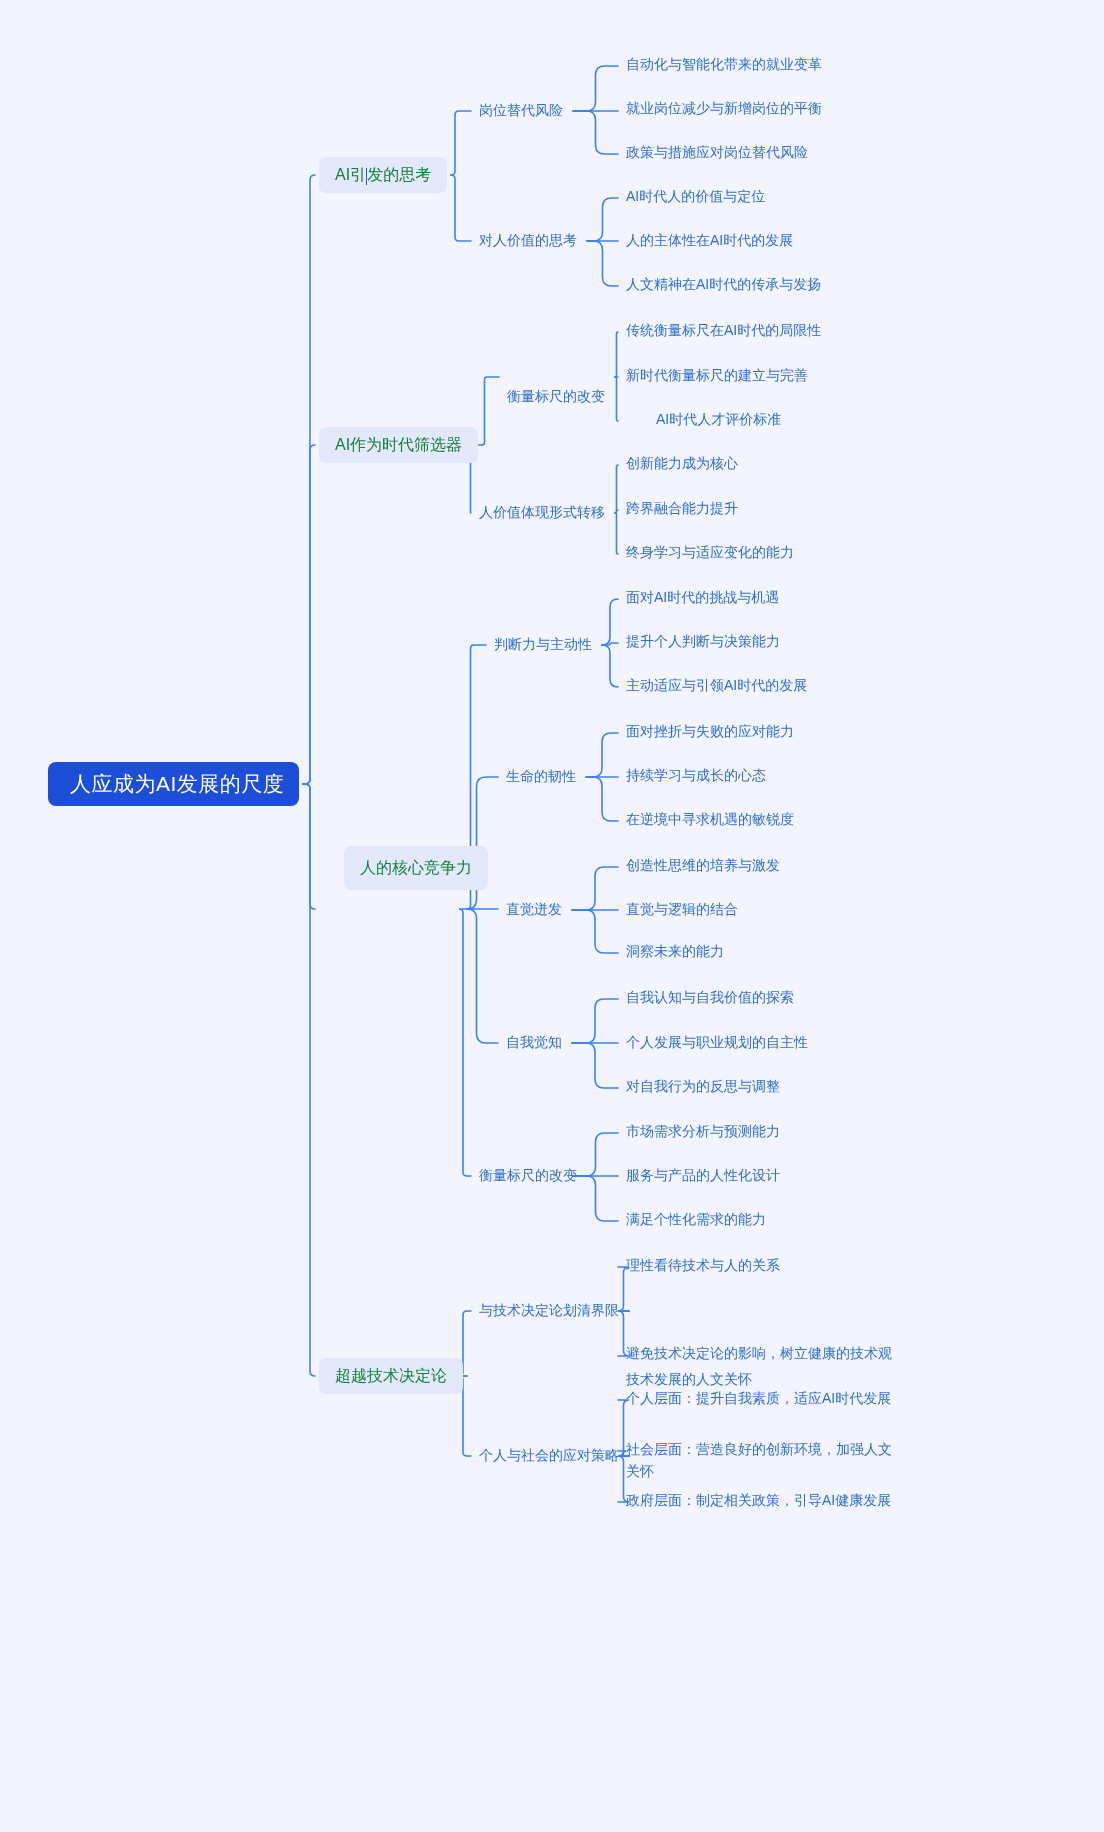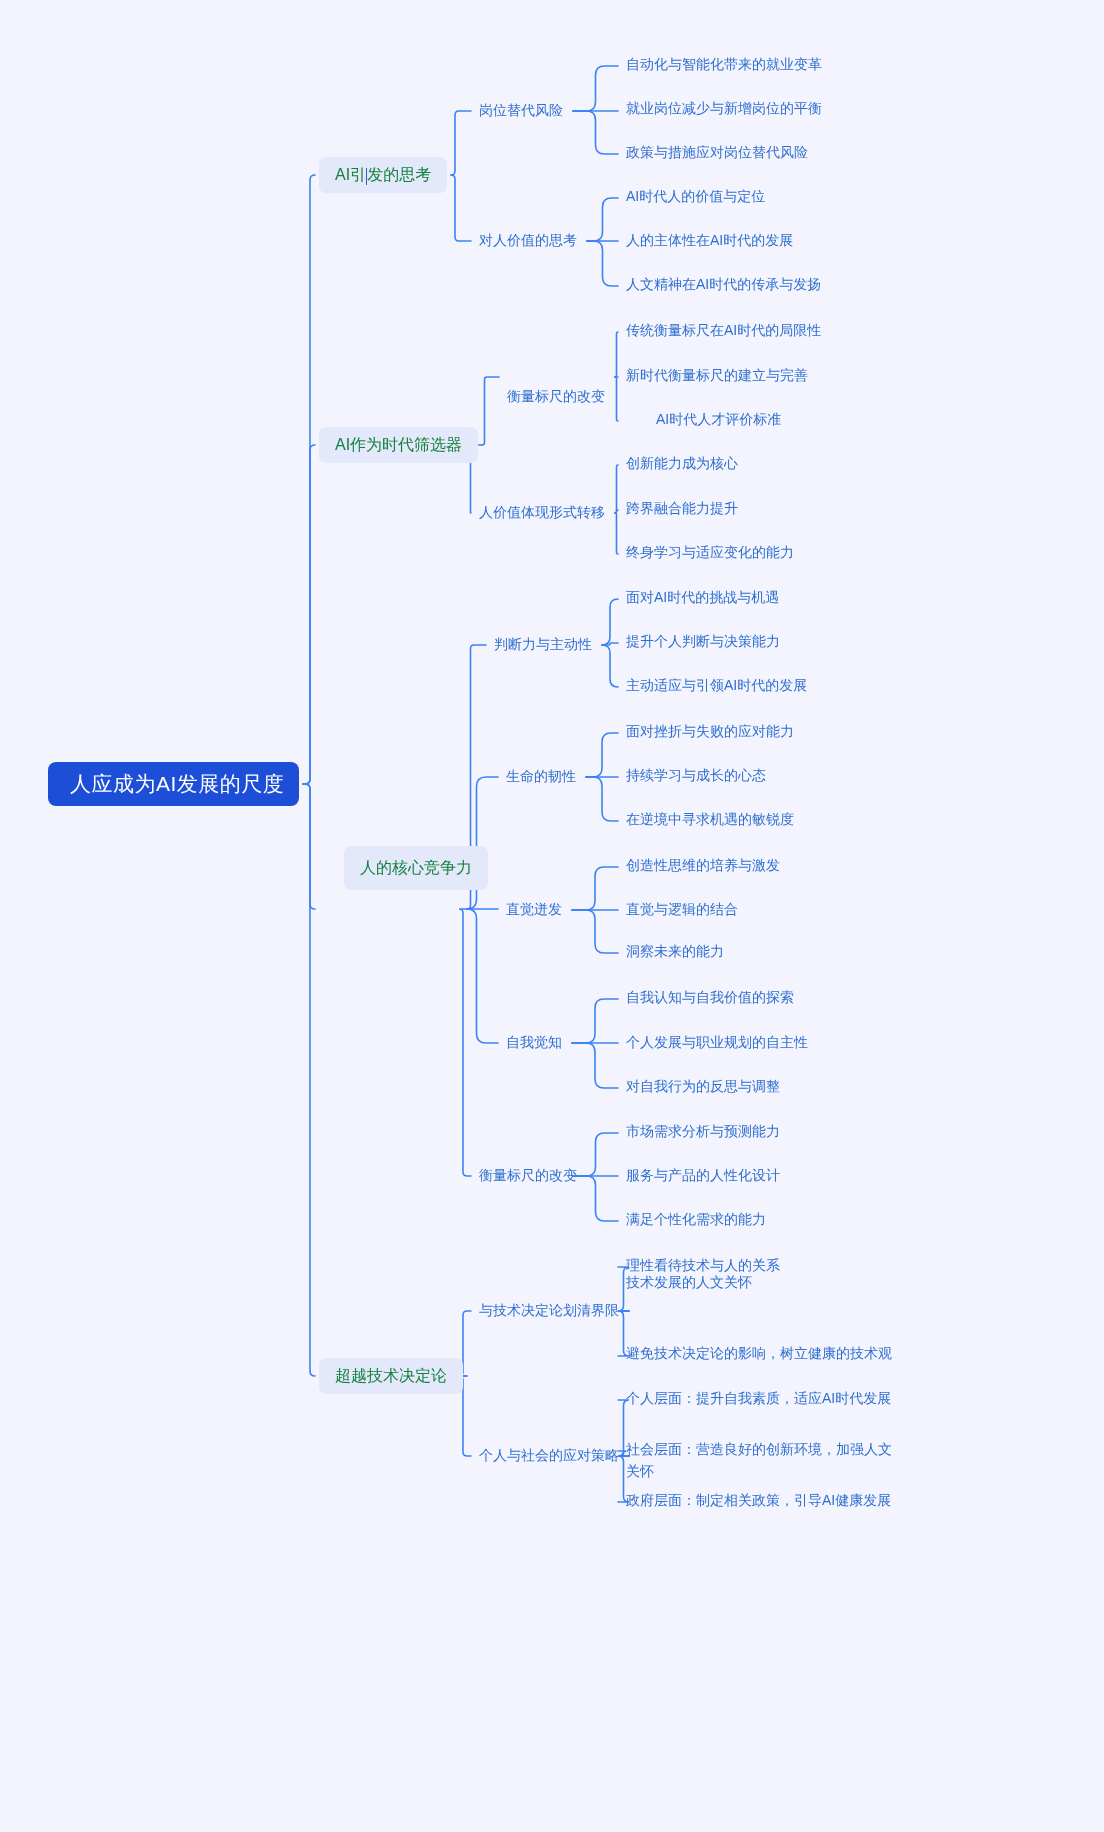--- a/index.html
+++ b/index.html
@@ -212,21 +212,21 @@
       </div>
       <div class="node node-l1" style="left: 319px; top: 1358px; height: 36px;">
         <span>超越技术决定论</span>
       </div>
       <div class="node node-l2" style="left: 479px; top: 1300px; height: 22px;">
         <span>与技术决定论划清界限</span>
       </div>
       <div class="node node-l3" style="left: 626px; top: 1255px; max-width: 268px;">
         <span class="txt">理性看待技术与人的关系</span>
       </div>
-      <div class="node node-l3" style="left: 626px; top: 1272px; max-width: 268px;">
+      <div class="node node-l3" style="left: 626px; top: 1369px; max-width: 268px;">
         <span class="txt">技术发展的人文关怀</span>
       </div>
       <div class="node node-l3" style="left: 626px; top: 1344px; max-width: 268px; font-family: Liberation Mono, monospace;">
         <span class="txt">避免技术决定论的影响，树立健康的技术观</span>
       </div>
       <div class="node node-l2" style="left: 479px; top: 1445px; height: 22px;">
         <span>个人与社会的应对策略</span>
       </div>
       <div class="node node-l3" style="left: 626px; top: 1388px; max-width: 268px;">
         <span class="txt">个人层面：提升自我素质，适应AI时代发展</span>

